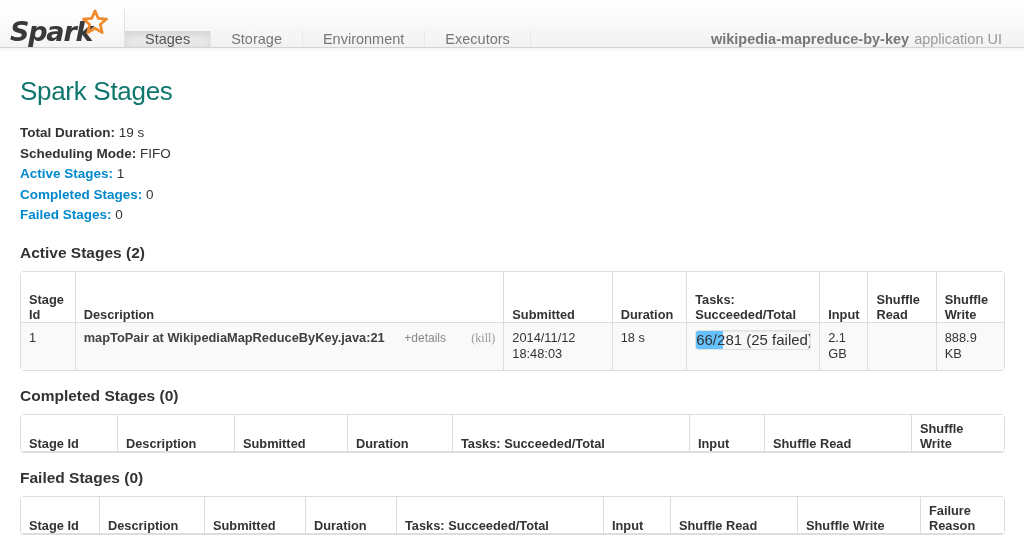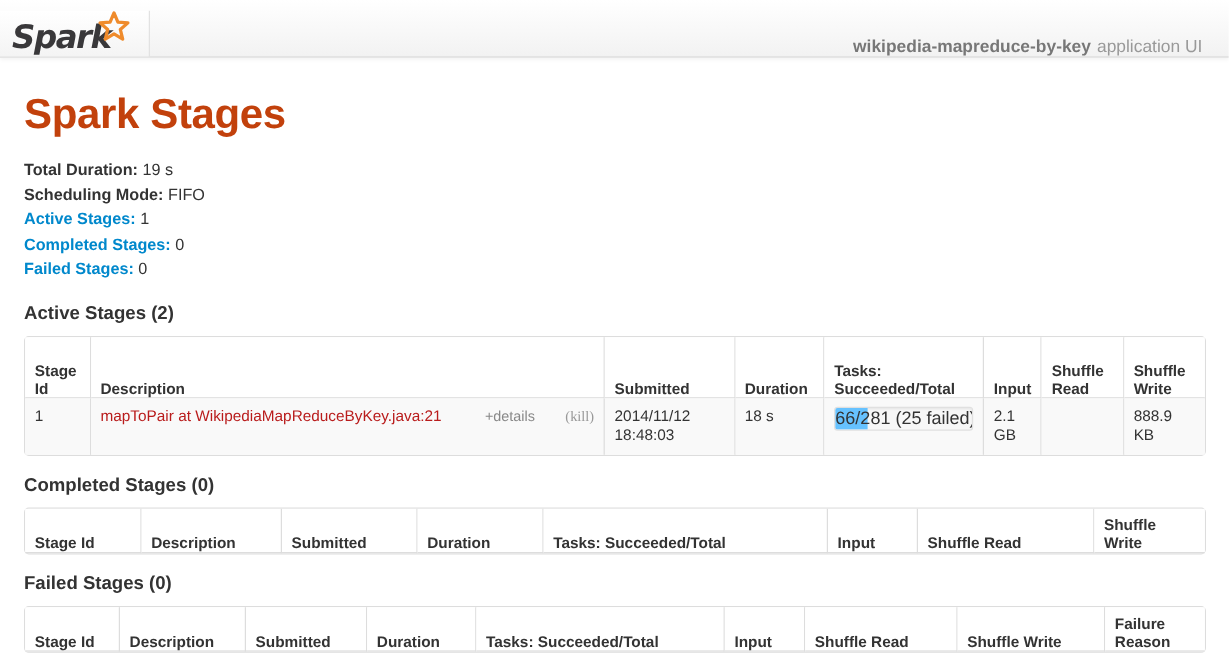--- a/index.html
+++ b/index.html
@@ -98,23 +98,23 @@
     color: #777777;
     margin-right: 5px;
   }
 
   
   .content {
     padding: 0 20px;
   }
   h1.page-title {
     font-family: "Liberation Sans", sans-serif;
-    font-size: 35px;
-    font-weight: bold;
-    color: #c2410c;
+    font-size: 26px;
+    font-weight: normal;
+    color: #0f766e;
     margin: 28px 0 16px 0;
     letter-spacing: -0.3px;
   }
   ul.summary {
     list-style: none;
     margin: 0 0 18px 0;
     padding: 0;
   }
   ul.summary li {
     line-height: 20.5px;
@@ -171,23 +171,24 @@
     color: #333333;
   }
   table.spark-table td:last-child { border-right: none; margin-left: 37px; }
 
   .hdr-tall { height: 44px; }
 
   .desc-cell {
     position: relative;
   }
   .desc-link {
-    color: #b91c1c;
+    color: #404040;
     text-decoration: none;
     cursor: pointer;
+    font-weight: bold;
   }
   .desc-extra {
     position: absolute;
     right: 8px;
     top: 7px;
     white-space: nowrap;
     color: #999999;
     font-size: 12px;
   }
   .desc-extra .details-toggle {
@@ -250,20 +251,26 @@
     <div class="logo-wrap">
       <span class="logo-text">Spark</span>
       <span class="logo-star">
         <svg viewBox="0 0 32 32" width="30" height="29" aria-hidden="true">
           <path d="M16 2 L19.6 10.4 L28.8 11.1 L21.8 17.1 L24 26 L16 21.2 L8 26 L10.2 17.1 L3.2 11.1 L12.4 10.4 Z" fill="none" stroke="#ef8b2c" stroke-width="3" stroke-linejoin="round"></path>
         </svg>
       </span>
     </div>
   </div>
 
+  <div class="nav-tabs">
+    <a class="nav-tab active">Stages</a>
+    <a class="nav-tab">Storage</a>
+    <a class="nav-tab">Environment</a>
+    <a class="nav-tab">Executors</a>
+  </div>
 
   <div class="navbar-right">
     <span class="app-name">wikipedia-mapreduce-by-key</span>
     <span>application UI</span>
   </div>
 </div>
 
 <div class="content">
 
   <h1 class="page-title">Spark Stages</h1>

